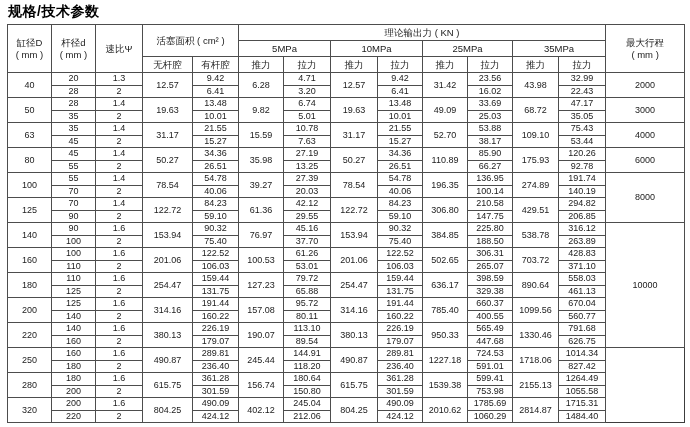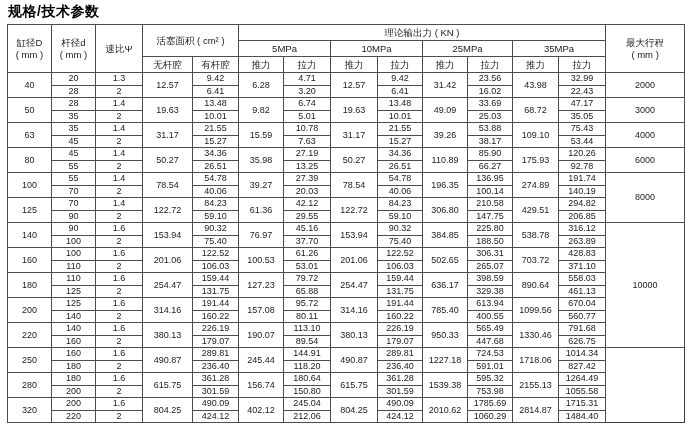--- a/index.html
+++ b/index.html
@@ -166,21 +166,21 @@
         <tr>
           <td rowspan="2">63</td>
           <td>35</td>
           <td>1.4</td>
           <td rowspan="2">31.17</td>
           <td>21.55</td>
           <td rowspan="2">15.59</td>
           <td>10.78</td>
           <td rowspan="2">31.17</td>
           <td>21.55</td>
-          <td rowspan="2">39.26</td>
+          <td rowspan="2">52.70</td>
           <td>53.88</td>
           <td rowspan="2">109.10</td>
           <td>75.43</td>
           <td rowspan="2">4000</td>
         </tr>
         <tr>
           <td>45</td>
           <td>2</td>
           <td>15.27</td>
           <td>7.63</td>
@@ -339,21 +339,21 @@
           <td rowspan="2">200</td>
           <td>125</td>
           <td>1.6</td>
           <td rowspan="2">314.16</td>
           <td>191.44</td>
           <td rowspan="2">157.08</td>
           <td>95.72</td>
           <td rowspan="2">314.16</td>
           <td>191.44</td>
           <td rowspan="2">785.40</td>
-          <td>613.94</td>
+          <td>660.37</td>
           <td rowspan="2">1099.56</td>
           <td>670.04</td>
         </tr>
         <tr>
           <td>140</td>
           <td>2</td>
           <td>160.22</td>
           <td>80.11</td>
           <td>160.22</td>
           <td>400.55</td>
@@ -411,21 +411,21 @@
           <td rowspan="2">280</td>
           <td>180</td>
           <td>1.6</td>
           <td rowspan="2">615.75</td>
           <td>361.28</td>
           <td rowspan="2">156.74</td>
           <td>180.64</td>
           <td rowspan="2">615.75</td>
           <td>361.28</td>
           <td rowspan="2">1539.38</td>
-          <td>595.32</td>
+          <td>599.41</td>
           <td rowspan="2">2155.13</td>
           <td>1264.49</td>
         </tr>
         <tr>
           <td>200</td>
           <td>2</td>
           <td>301.59</td>
           <td>150.80</td>
           <td>301.59</td>
           <td>753.98</td>

